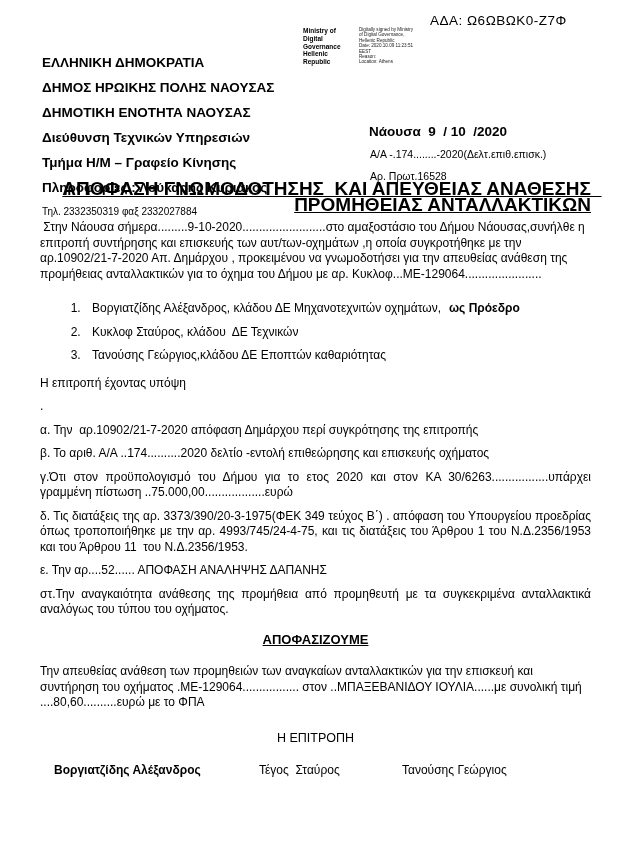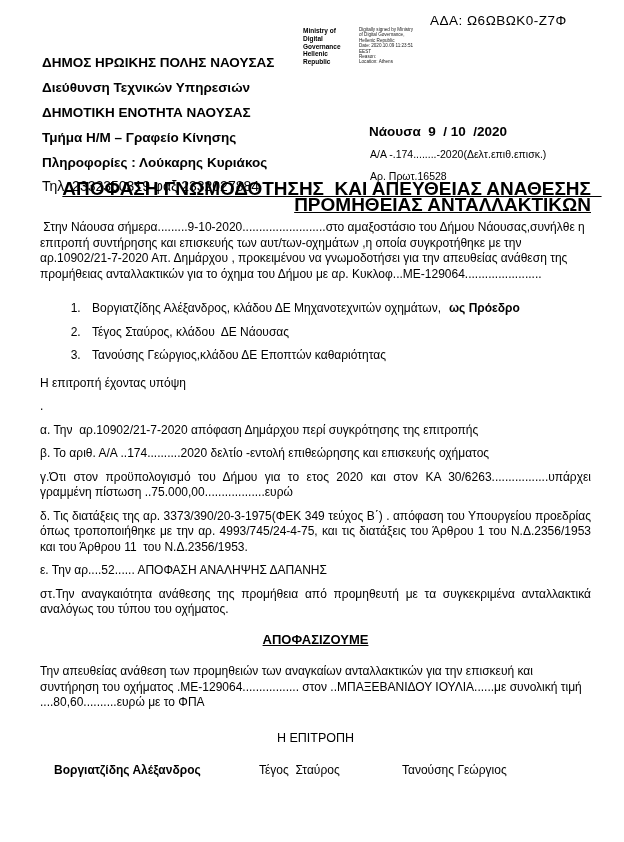--- a/index.html
+++ b/index.html
@@ -28,21 +28,21 @@
   }
   .stamp-details {
     font-size: 4.6px; line-height: 5.4px; width: 64px;
     white-space: pre-wrap; color: #1a1a1a;
   }
 
   .agency {
     position: absolute; top: 42px; left: 30px;
     font-weight: bold; font-size: 13.5px; line-height: 17px;
   }
-  .agency .phone { font-weight: normal; font-size: 14px; line-height: 15px; }
+  .agency .phone { font-weight: normal; font-size: 10px; line-height: 15px; }
 
   .dateblock { position: absolute; top: 111px; left: 357px; }
   .city-date { font-weight: bold; font-size: 13.5px; line-height: 17px; }
   .dateblock .small { font-size: 10.5px; line-height: 13.5px; padding-left: 5px; }
 
   .content {
     position: absolute; top: 169px; left: 28px; width: 567px;
     font-size: 12px; line-height: 15.5px;
   }
   .title {
@@ -79,44 +79,45 @@
     <div class="stamp-details">Digitally signed by Ministry
 of Digital Governance,
 Hellenic Republic
 Date: 2020.10.09 11:23:51
 EEST
 Reason:
 Location: Athens</div>
   </div>
 
   <div class="agency">
+    <div>ΕΛΛΗΝΙΚΗ   ΔΗΜΟΚΡΑΤΙΑ</div>
     <div>ΔΗΜΟΣ ΗΡΩΙΚΗΣ ΠΟΛΗΣ ΝΑΟΥΣΑΣ</div>
+    <div>ΔΗΜΟΤΙΚΗ ΕΝΟΤΗΤΑ ΝΑΟΥΣΑΣ</div>
     <div>Διεύθυνση  Τεχνικών Υπηρεσιών</div>
-    <div>ΔΗΜΟΤΙΚΗ ΕΝΟΤΗΤΑ ΝΑΟΥΣΑΣ</div>
     <div>Τμήμα Η/Μ – Γραφείο  Κίνησης</div>
     <div>Πληροφορίες : Λούκαρης Κυριάκος</div>
     <div class="phone">Τηλ. 2332350319 φαξ 2332027884</div>
   </div>
 
   <div class="dateblock">
     <div class="city-date pre">Νάουσα  9  / 10  /2020</div>
     <div class="small pre">Α/Α -.174........-2020(Δελτ.επιθ.επισκ.)</div>
     <div class="small pre">Αρ. Πρωτ.16528</div>
   </div>
 
   <div class="content">
 
     <div class="title">ΑΠΟΦΑΣΗ ΓΝΩΜΟΔΟΤΗΣΗΣ  ΚΑΙ ΑΠΕΥΘΕΙΑΣ ΑΝΑΘΕΣΗΣ  ΠΡΟΜΗΘΕΙΑΣ ΑΝΤΑΛΛΑΚΤΙΚΩΝ</div>
 
     <p class="p1 pre"> Στην Νάουσα σήμερα.........9-10-2020.........................στο αμαξοστάσιο του Δήμου Νάουσας,συνήλθε η επιτροπή συντήρησης και επισκευής των αυτ/των-οχημάτων ,η οποία συγκροτήθηκε με την αρ.10902/21-7-2020 Απ. Δημάρχου , προκειμένου να γνωμοδοτήσει για την απευθείας ανάθεση της προμήθειας ανταλλακτικών για το όχημα του Δήμου με αρ. Κυκλοφ...ΜΕ-129064.......................</p>
 
 
     <ol class="members">
       <li><span class="pre">Βοργιατζίδης Αλέξανδρος, κλάδου ΔΕ Μηχανοτεχνιτών οχημάτων,</span><b>ως Πρόεδρο</b></li>
-      <li><span class="pre">Τέγος Σταύρος, κλάδου  ΔΕ Νάουσας</span><b></b></li>
+      <li><span class="pre">Κυκλοφ Σταύρος, κλάδου  ΔΕ Τεχνικών</span><b></b></li>
       <li><span class="pre">Τανούσης Γεώργιος,κλάδου ΔΕ Εποπτών καθαριότητας</span><b></b></li>
     </ol>
 
     <div>Η επιτροπή έχοντας υπόψη</div>
     <div>.</div>
 
     <p class="item pre">α. Την  αρ.10902/21-7-2020 απόφαση Δημάρχου περί συγκρότησης της επιτροπής</p>
     <p class="item pre">β. Το αριθ. Α/Α ..174..........2020 δελτίο -εντολή επιθεώρησης και επισκευής οχήματος</p>
     <p class="item pre">γ.Ότι στον προϋπολογισμό του Δήμου για το ετος 2020 και στον ΚΑ 30/6263.................υπάρχει γραμμένη πίστωση ..75.000,00..................ευρώ</p>
     <p class="item pre">δ. Τις διατάξεις της αρ. 3373/390/20-3-1975(ΦΕΚ 349 τεύχος Β΄) . απόφαση του Υπουργείου προεδρίας όπως τροποποιήθηκε με την αρ. 4993/745/24-4-75, και τις διατάξεις του Άρθρου 1 του Ν.Δ.2356/1953 και του Άρθρου 11  του Ν.Δ.2356/1953.</p>

